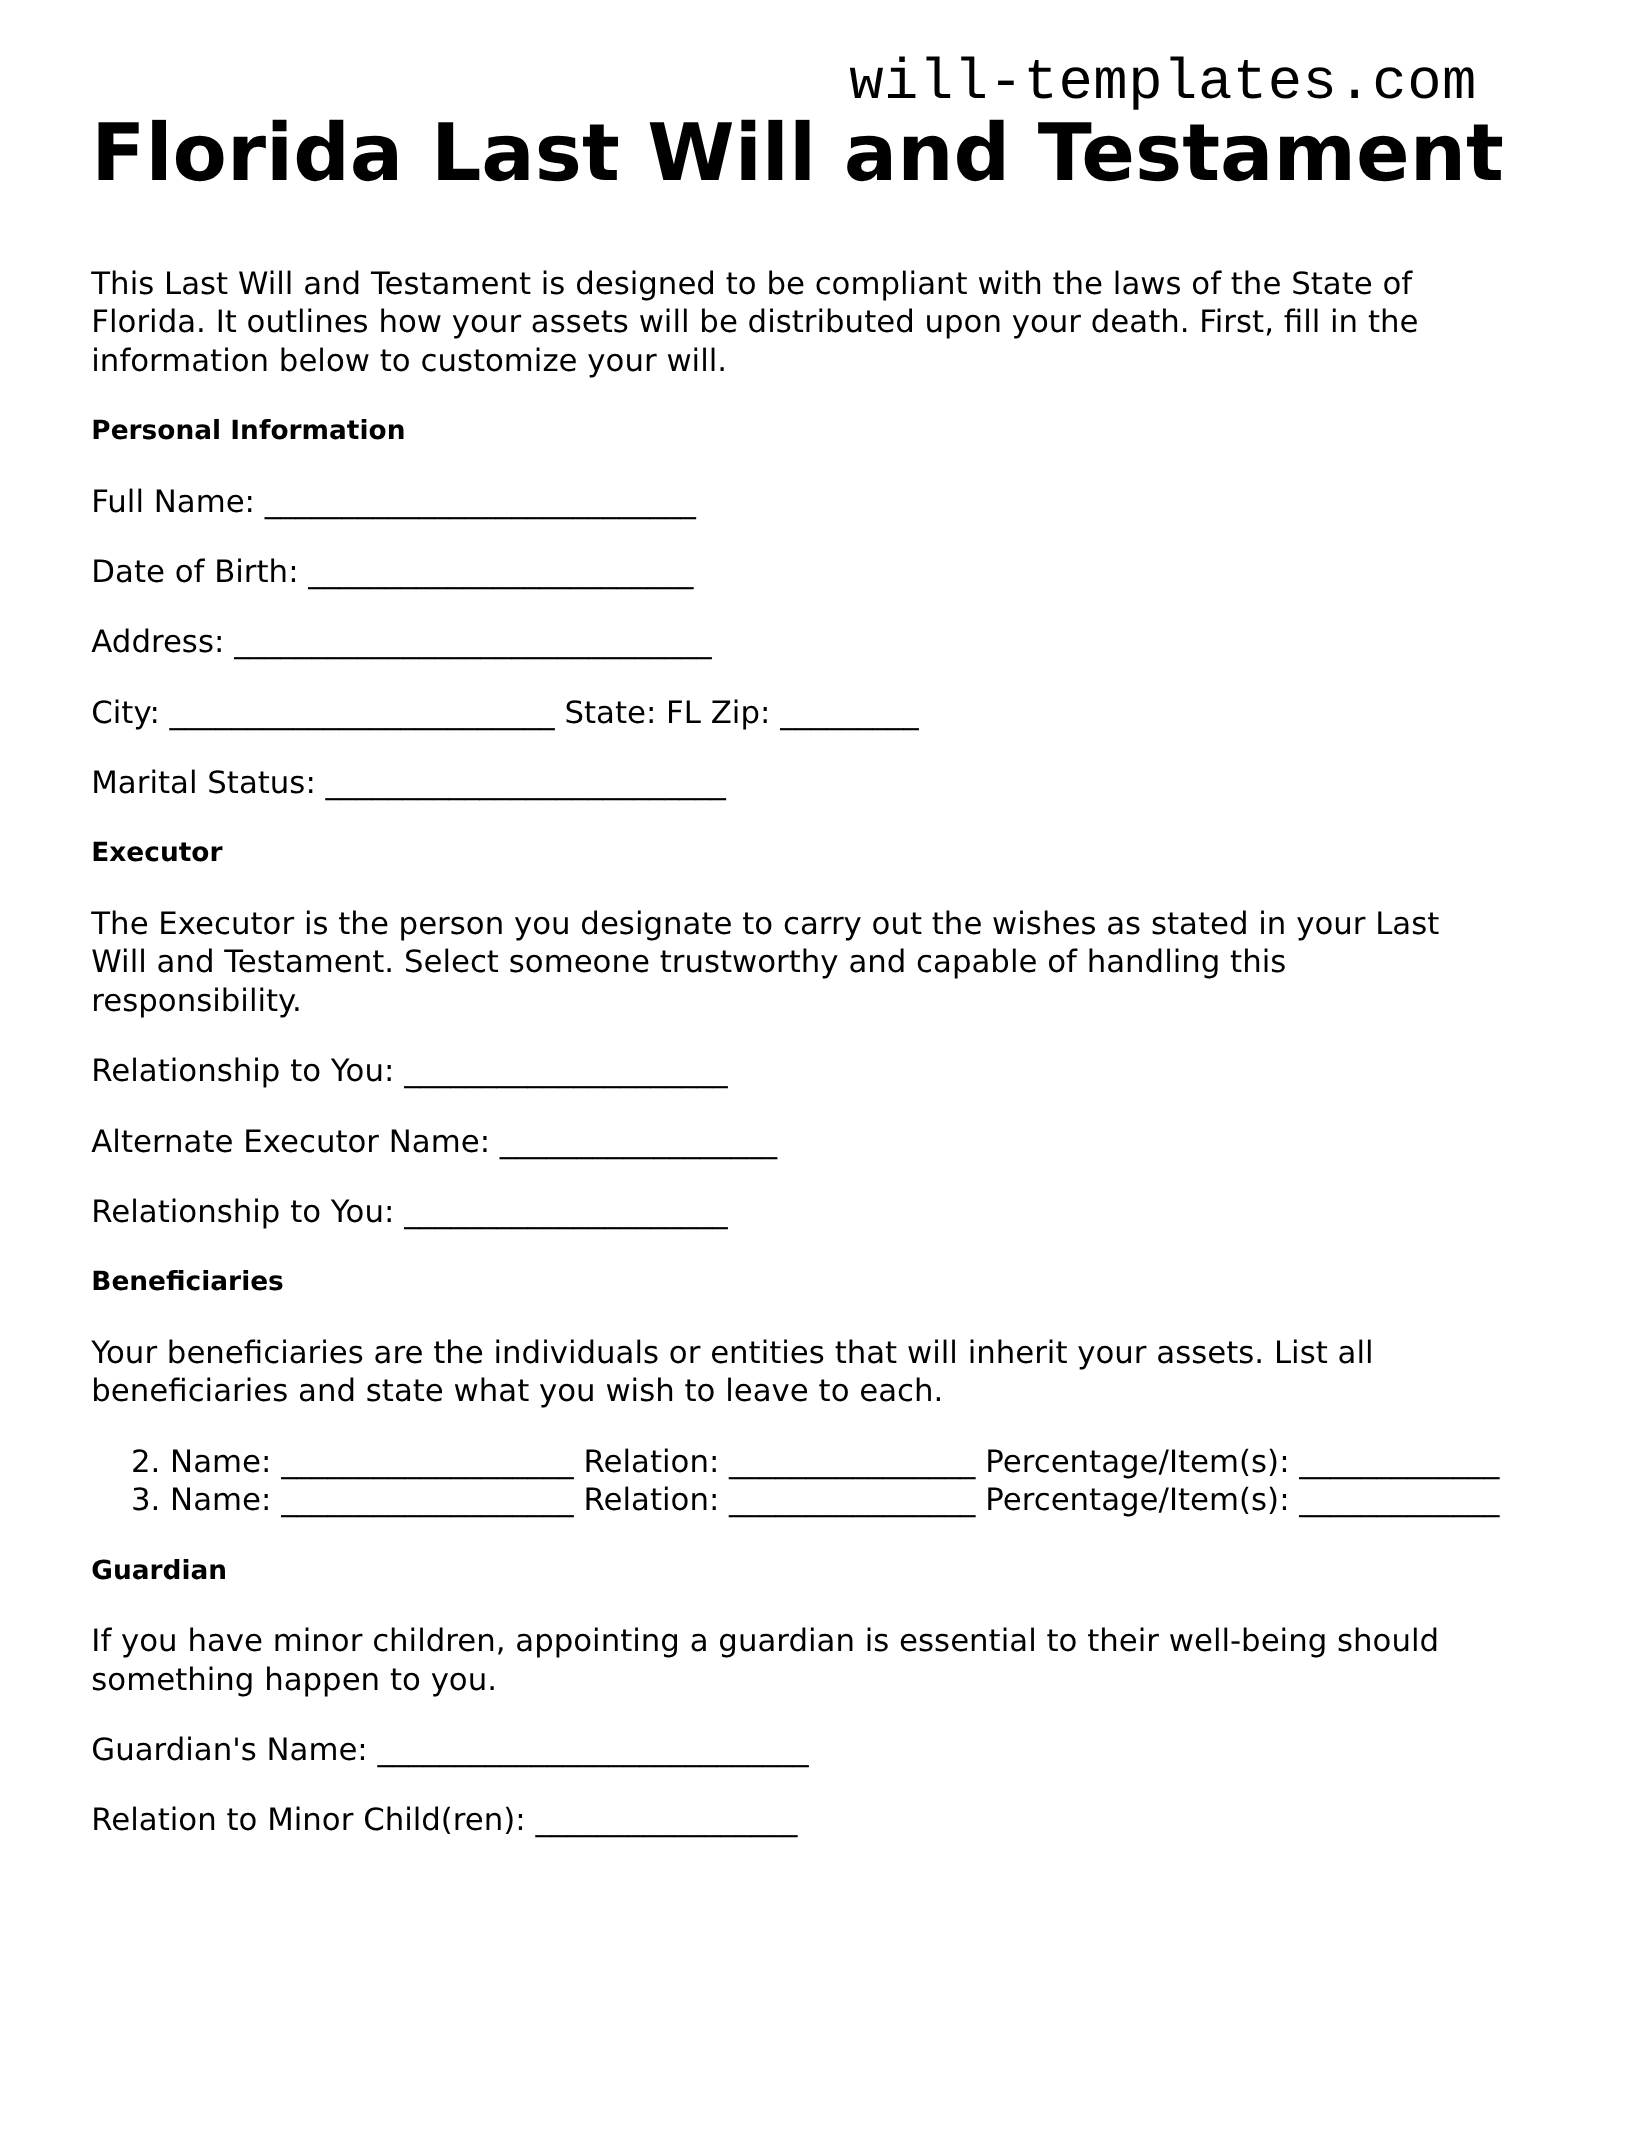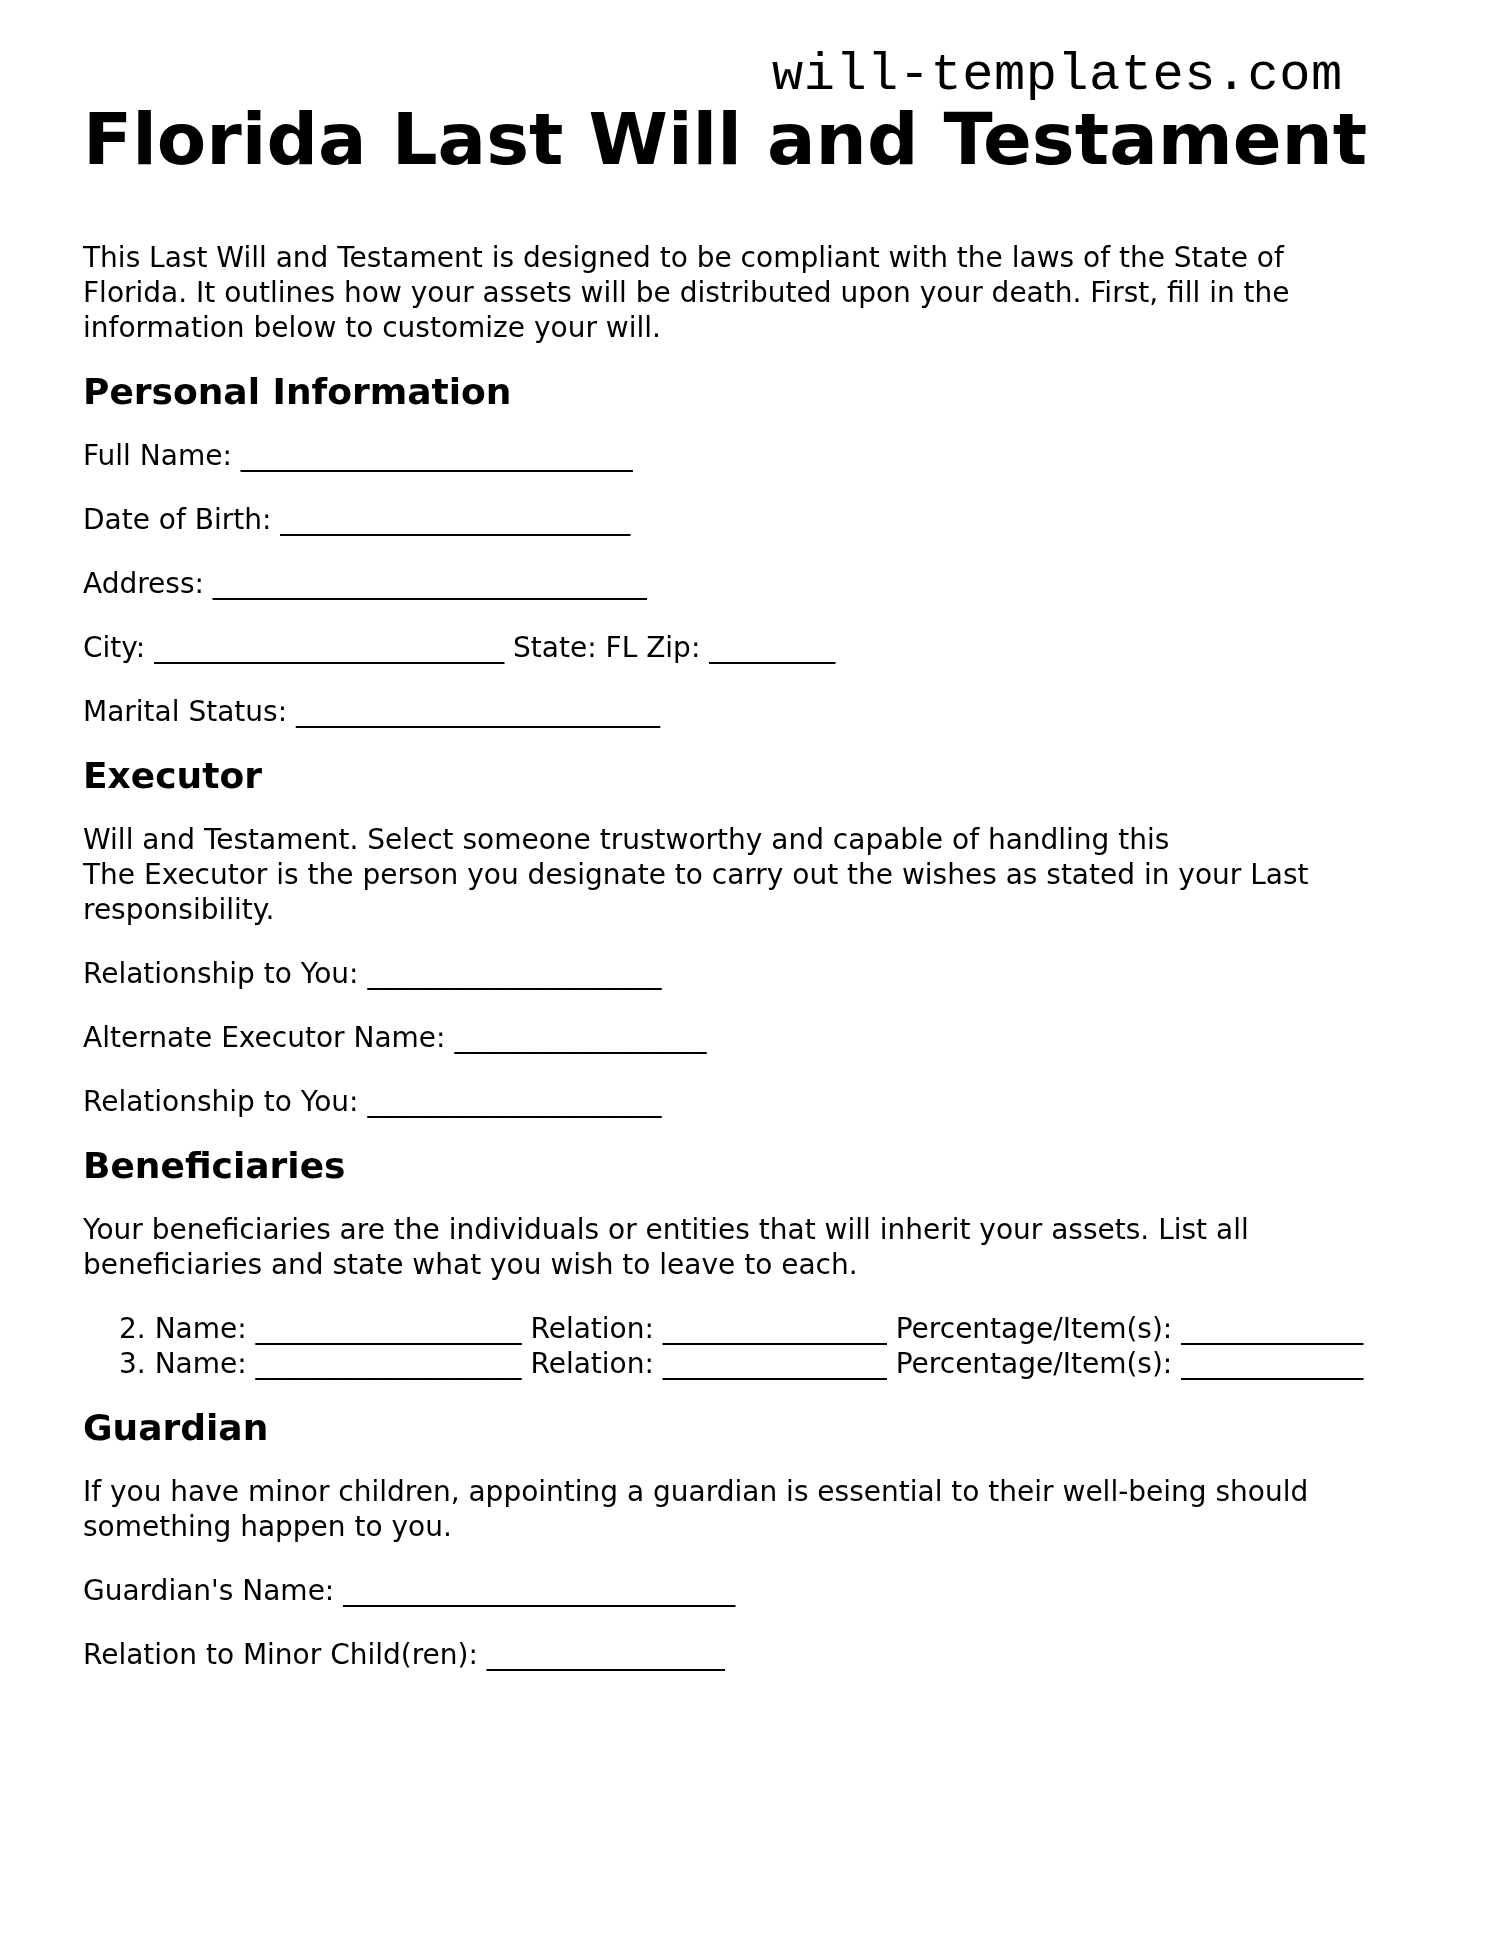--- a/index.html
+++ b/index.html
@@ -54,21 +54,21 @@
   }
   .para {
     margin: 0 0 29px 0;
   }
   .para .line {
     display: block;
     white-space: pre;
   }
   .section-heading {
     margin: 0 0 29px 0;
-    font-size: 36px;
+    font-size: 24px;
     font-weight: bold;
     line-height: 35px;
   }
   .field {
     margin: 0 0 29px 0;
     white-space: pre;
     height: 35px;
   }
   .blank {
     letter-spacing: 0;
@@ -108,22 +108,22 @@
 
     <div class="field"><span>Address:</span> <span class="blank">_______________________________</span></div>
 
     <div class="field"><span>City:</span> <span class="blank">_________________________</span> <span>State: FL</span> <span>Zip:</span> <span class="blank">_________</span></div>
 
     <div class="field"><span>Marital Status:</span> <span class="blank">__________________________</span></div>
 
     <h2 class="section-heading">Executor</h2>
 
     <p class="para">
+      <span class="line">The Executor is the person you designate to carry out the wishes as stated in your Last</span>
       <span class="line">Will and Testament. Select someone trustworthy and capable of handling this</span>
-      <span class="line">The Executor is the person you designate to carry out the wishes as stated in your Last</span>
       <span class="line">responsibility.</span>
     </p>
 
 
     <div class="field"><span>Relationship to You:</span> <span class="blank">_____________________</span></div>
 
     <div class="field"><span>Alternate Executor Name:</span> <span class="blank">__________________</span></div>
 
     <div class="field"><span>Relationship to You:</span> <span class="blank">_____________________</span></div>
 

